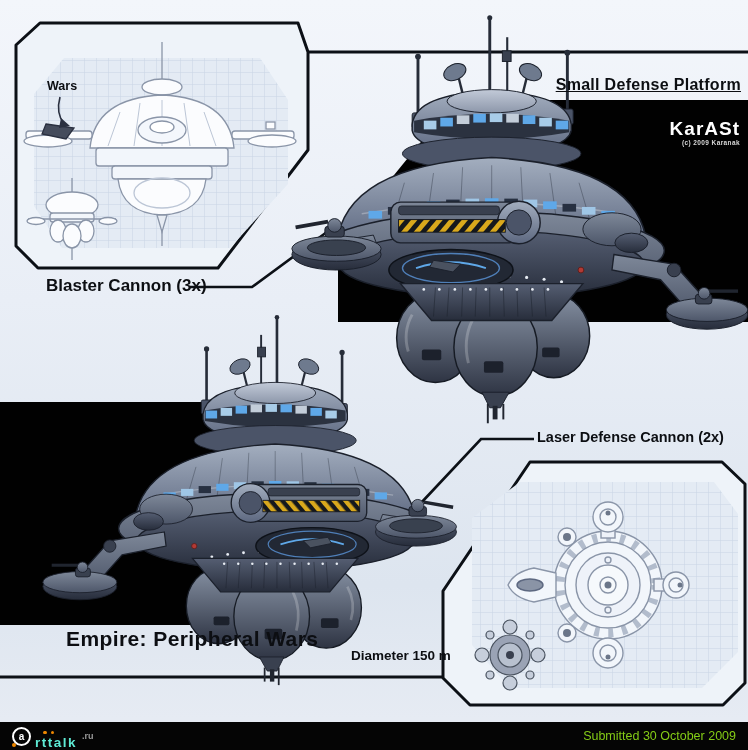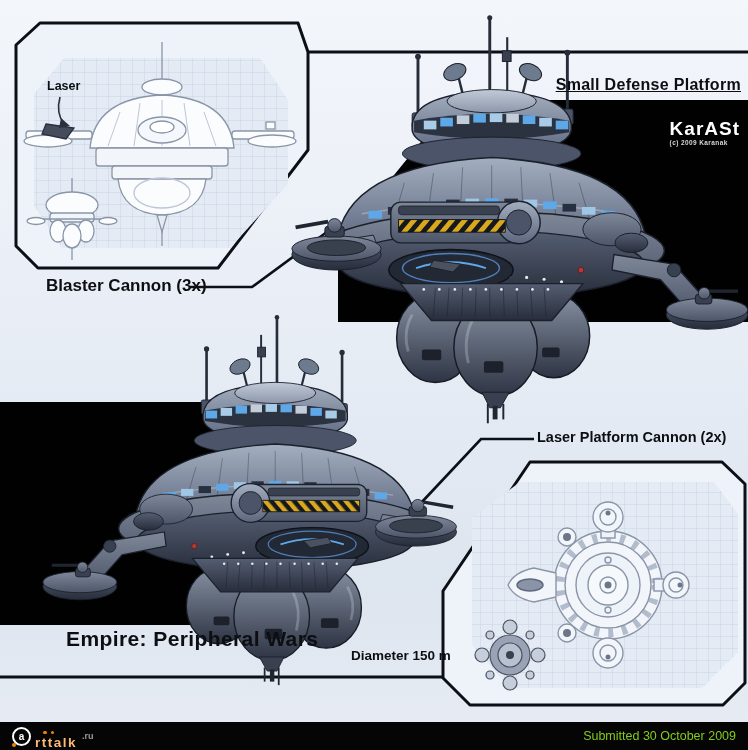--- a/index.html
+++ b/index.html
@@ -9,34 +9,34 @@
     font-family:"Liberation Sans",sans-serif;
   }
   #art{position:absolute;left:0;top:0;z-index:1;}
   .lbl{position:absolute;z-index:5;font-weight:bold;color:#0c0e12;white-space:nowrap;}
   #lbl-title{top:76px;right:7px;font-size:16px;letter-spacing:.3px;text-decoration:underline;}
   #lbl-ship{left:47px;top:79px;font-size:12.5px;}
   #lbl-blaster{left:46px;top:276px;font-size:17px;}
   #lbl-empire{left:37px;top:627px;font-size:21px;letter-spacing:.4px;margin-left:29px;}
   #lbl-laser{left:537px;top:429px;font-size:14.5px;}
   #lbl-diameter{left:336px;top:648px;font-size:13.5px;padding-left:15px;}
-  #artist-logo{position:absolute;top:119px;right:8px;z-index:5;color:#ffffff;line-height:1;}
+  #artist-logo{position:absolute;top:119px;right:8px;z-index:5;text-align:right;color:#ffffff;line-height:1;}
   #artist-logo .big{font-size:19px;font-weight:bold;letter-spacing:1px;}
   #artist-logo .small{font-size:6.5px;font-weight:bold;color:#d8d8d8;margin-top:2px;letter-spacing:.4px;}
   #footer-bar{
     position:absolute;left:0;top:722px;width:748px;height:28px;background:#050505;z-index:6;
     display:flex;align-items:center;justify-content:space-between;padding:0 12px;box-sizing:border-box;
   }
   #footer-logo{display:flex;align-items:center;gap:4px;cursor:pointer;position:relative;}
   .logo-ring{
     width:15px;height:15px;border:2px solid #fff;border-radius:50%;display:inline-flex;
     align-items:center;justify-content:center;color:#fff;font-size:10px;font-weight:bold;position:relative;
   }
   .logo-ring .odot{position:absolute;left:-2px;bottom:-3px;width:4px;height:4px;border-radius:50%;background:#ee8700;}
-  .logo-name{color:#fdba74;font-weight:bold;font-size:13.5px;letter-spacing:1.5px;position:relative;margin-top:12px;}
+  .logo-name{color:#5eead4;font-weight:bold;font-size:13.5px;letter-spacing:1.5px;position:relative;margin-top:12px;}
   .tt-dots{position:absolute;left:8px;top:-4px;display:flex;gap:4px;}
   .tt-dots i{width:3.5px;height:3.5px;border-radius:50%;background:#ee8700;}
   .logo-tld{color:#9a9a9a;font-size:9px;font-weight:bold;margin-left:1px;}
   #footer-submitted{color:#84cc16;font-size:12.5px;}
 </style>
 </head>
 <body>
 
 <svg id="art" width="748" height="750" viewBox="0 0 748 750">
   <defs>
@@ -322,24 +322,24 @@
     <path d="M0,677 L443,677" stroke-width="3"></path>
     <path d="M190,287 L252,287 L331,229" stroke-width="2.6"></path>
     <path d="M421,503 L481,439 L534,439" stroke-width="2.6"></path>
   </g>
 
   <use href="#station" transform="translate(288,12) scale(0.97)"></use>
   <use href="#station" transform="translate(460,312) scale(-0.88,0.88)"></use>
 </svg>
 
 <div class="lbl" id="lbl-title">Small Defense Platform</div>
-<div class="lbl" id="lbl-ship">Laser</div>
+<div class="lbl" id="lbl-ship">Wars</div>
 <div class="lbl" id="lbl-blaster">Blaster Cannon (3x)</div>
 <div class="lbl" id="lbl-empire">Empire: Peripheral Wars</div>
-<div class="lbl" id="lbl-laser">Laser Platform Cannon (2x)</div>
+<div class="lbl" id="lbl-laser">Laser Defense Cannon (2x)</div>
 <div class="lbl" id="lbl-diameter">Diameter 150 m</div>
 
 <div id="artist-logo">
   <div class="big">KarASt</div>
   <div class="small">(c) 2009 Karanak</div>
 </div>
 
 <div id="footer-bar">
   <div id="footer-logo">
     <span class="logo-ring">

